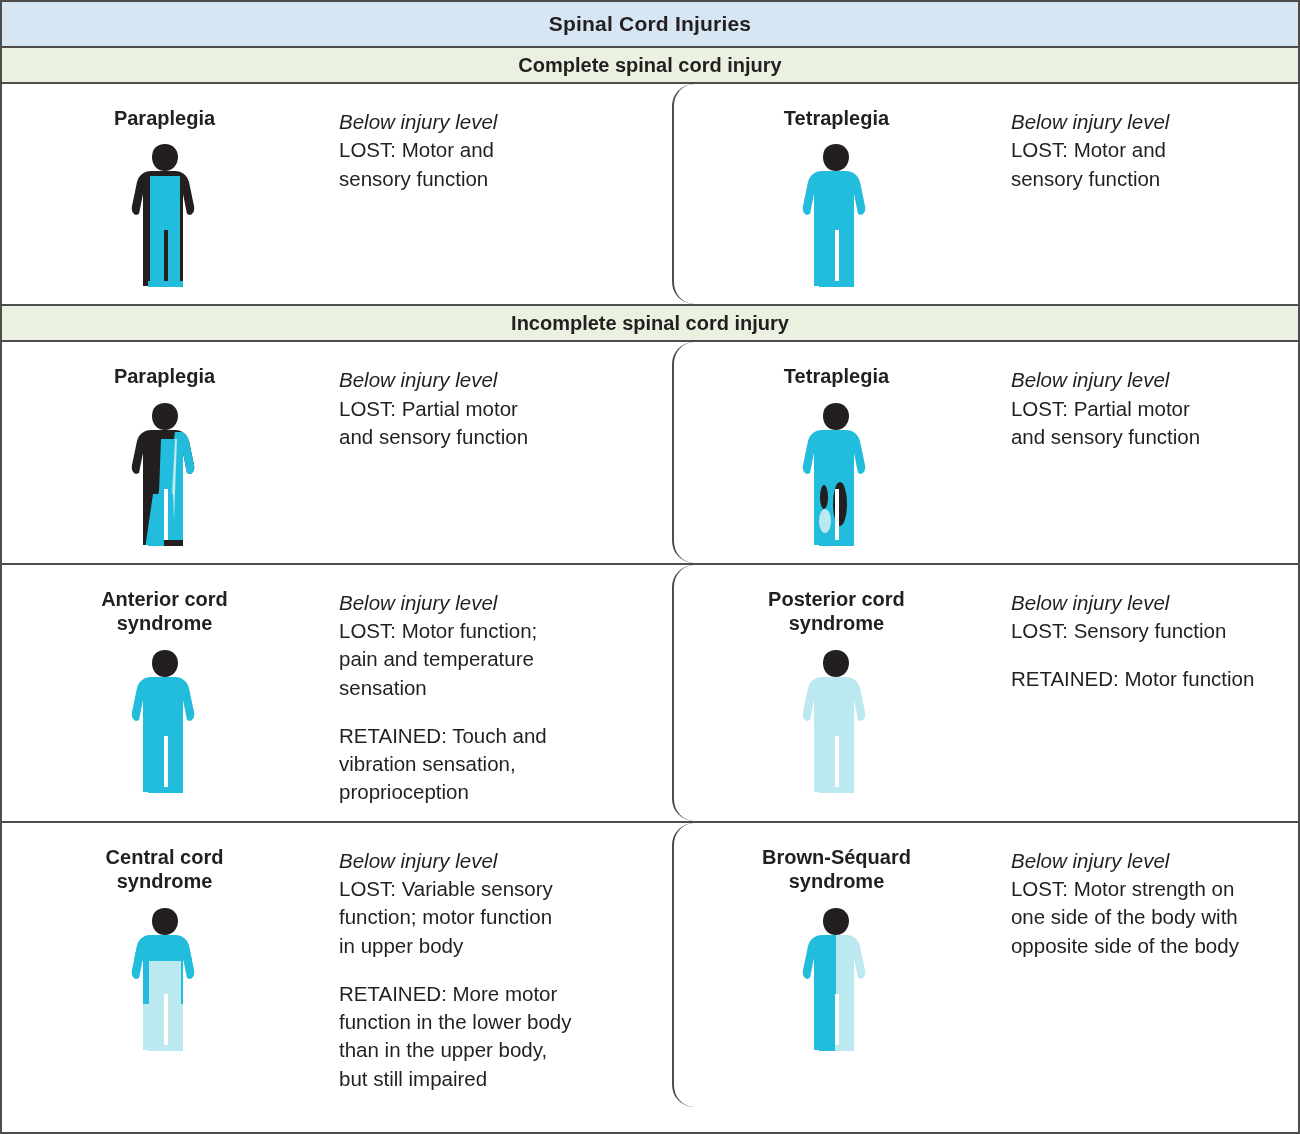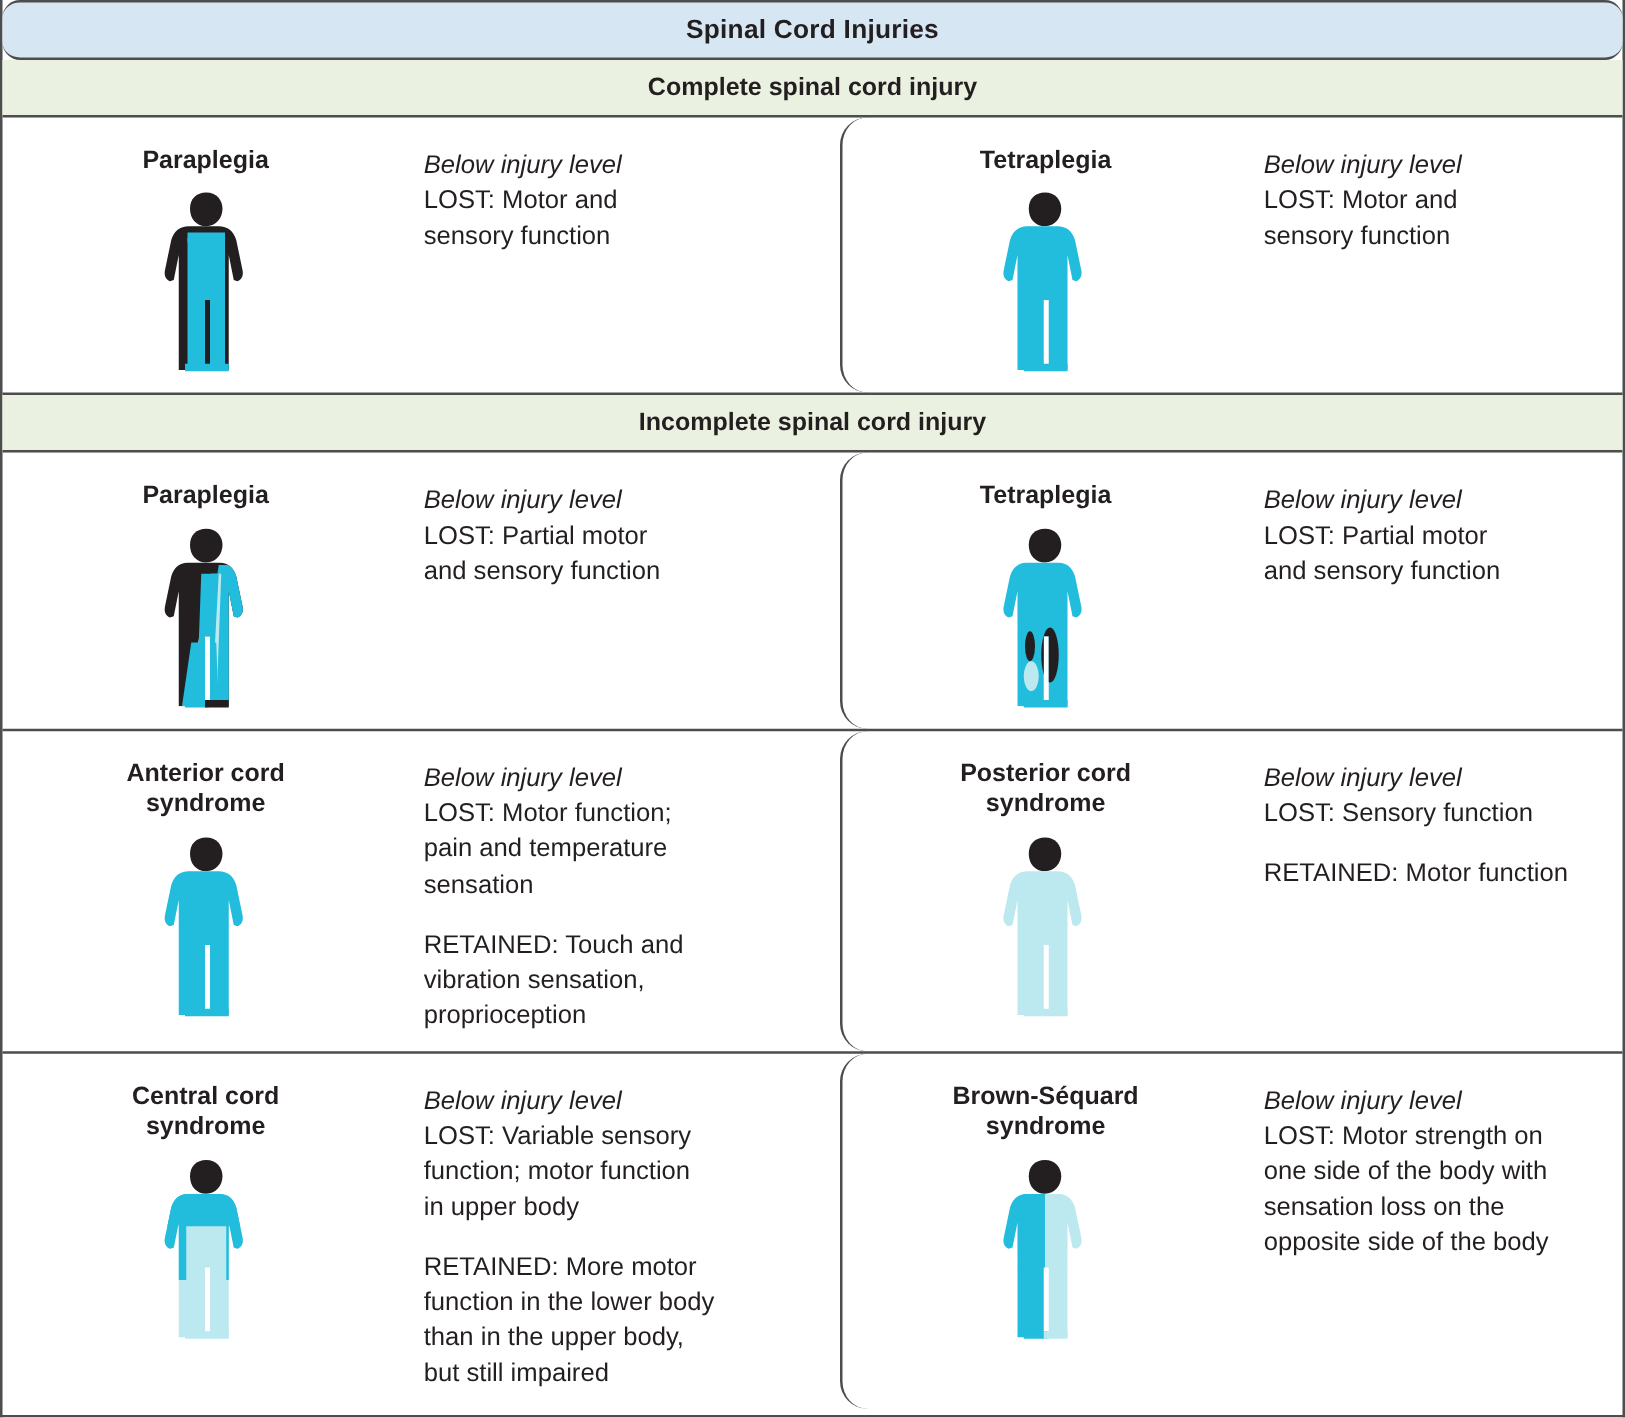--- a/index.html
+++ b/index.html
@@ -20,29 +20,28 @@
 
   
   .title-bar {
     height: 48px;
     background: #d7e6f3;
     border-top: 2px solid #4d4d4d;
     border-bottom: 2px solid #4d4d4d;
     display: flex;
     align-items: center;
     justify-content: center;
-    border-radius: 14px;
   }
   .title-bar .txt {
     font-size: 21px;
     font-weight: bold;
     letter-spacing: .2px;
   }
   .section-bar {
-    height: 46px;
+    height: 36px;
     background: #eaf1e0;
     border-bottom: 2px solid #4d4d4d;
     display: flex;
     align-items: center;
     justify-content: center;
   }
   .section-bar .txt {
     font-size: 20px;
     font-weight: bold;
   }
@@ -336,20 +335,19 @@
             <path fill="#22bcdc" d="M31 141h19v6H31z"></path>
             <path fill="#bce8f0" d="M47 141h19v6H47z"></path>
           </svg>
         </div>
       </div>
       <div class="desc-col">
         <div class="desc-block">
           <div class="desc-head">Below injury level</div>
           <div class="desc-line">LOST: Motor strength on</div>
           <div class="desc-line">one side of the body with</div>
-          <div class="desc-line">sensation loss on the</div>
           <div class="desc-line">opposite side of the body</div>
         </div>
       </div>
     </div>
   </div>
 
 </div>
 
 </body></html>

